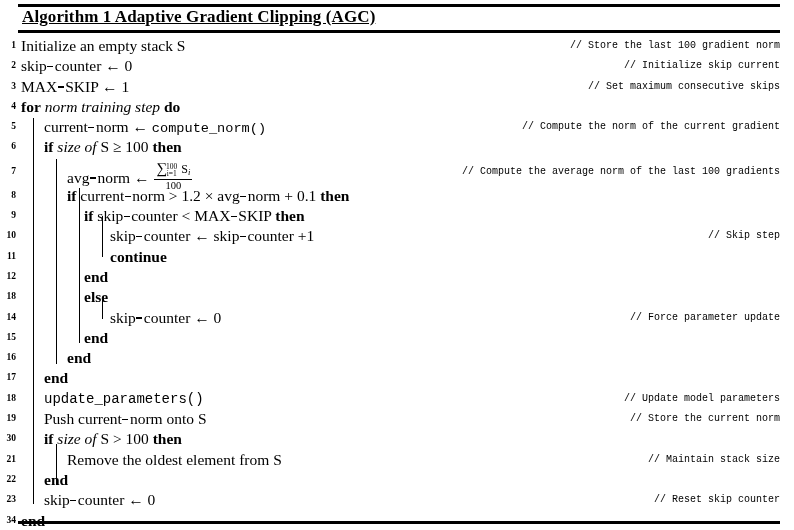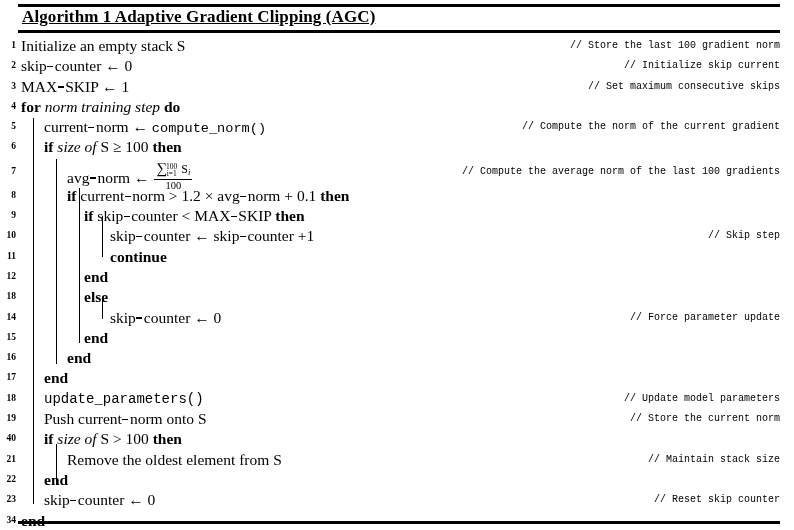--- a/index.html
+++ b/index.html
@@ -286,21 +286,21 @@
       <span class="cmt">// Update model parameters</span>
     </div>
 
     <div class="line">
       <span class="lineno">19</span>
       <span class="code i1">Push current<span class="us"></span>norm onto S</span>
       <span class="cmt">// Store the current norm</span>
     </div>
 
     <div class="line">
-      <span class="lineno">40</span>
+      <span class="lineno">30</span>
       <span class="code i1"><span class="kw">if</span> <span class="it">size of</span> S &gt; 100 <span class="kw">then</span></span>
       <span class="cmt"></span>
     </div>
 
     <div class="line">
       <span class="lineno">21</span>
       <span class="code i2">Remove the oldest element from S</span>
       <span class="cmt">// Maintain stack size</span>
     </div>
 

